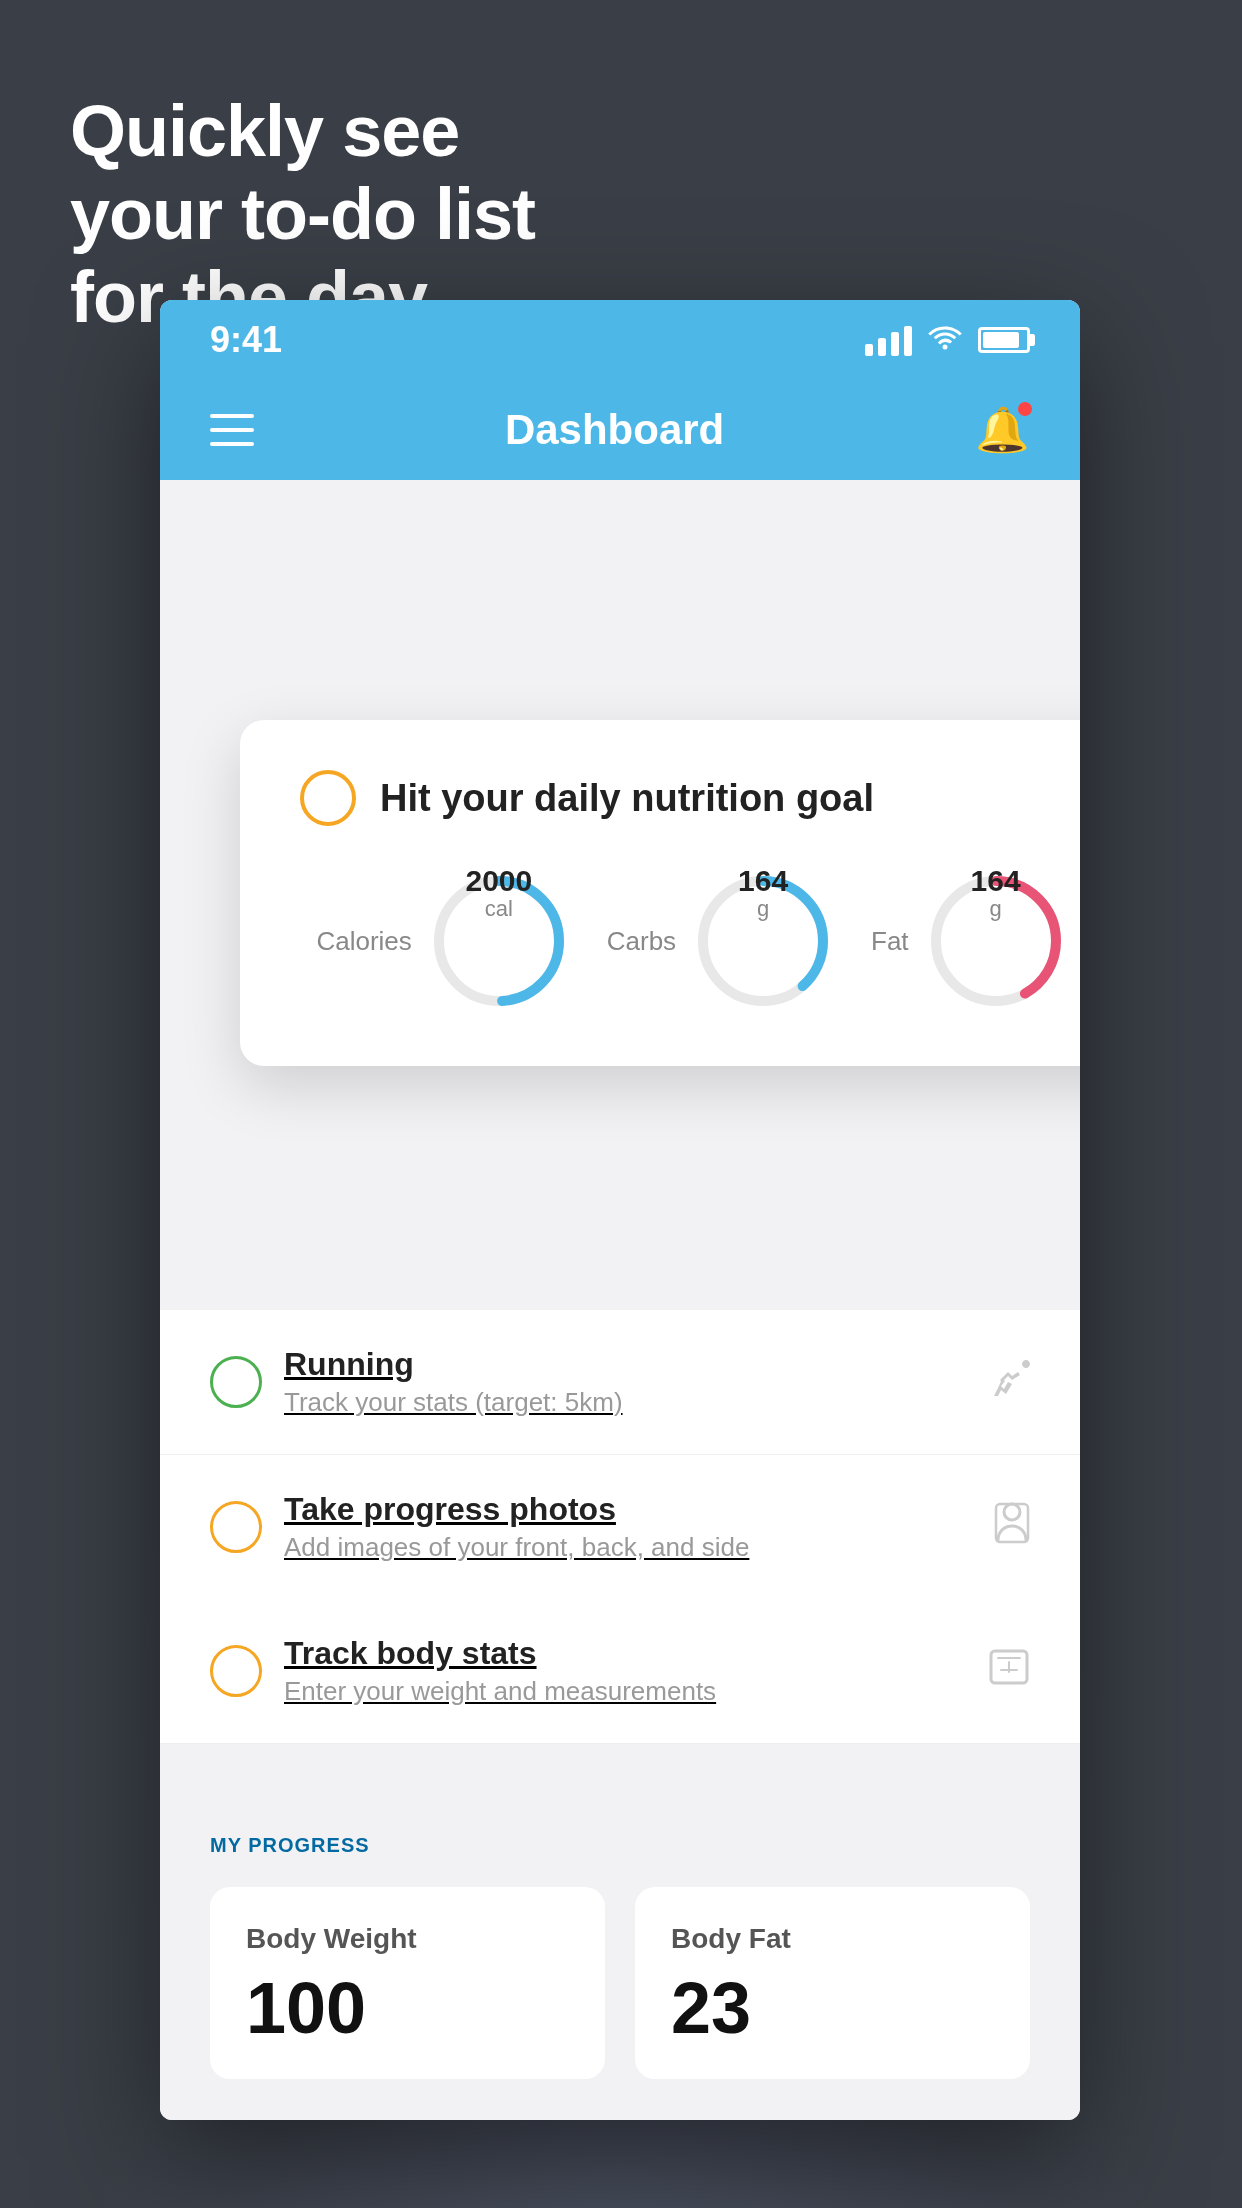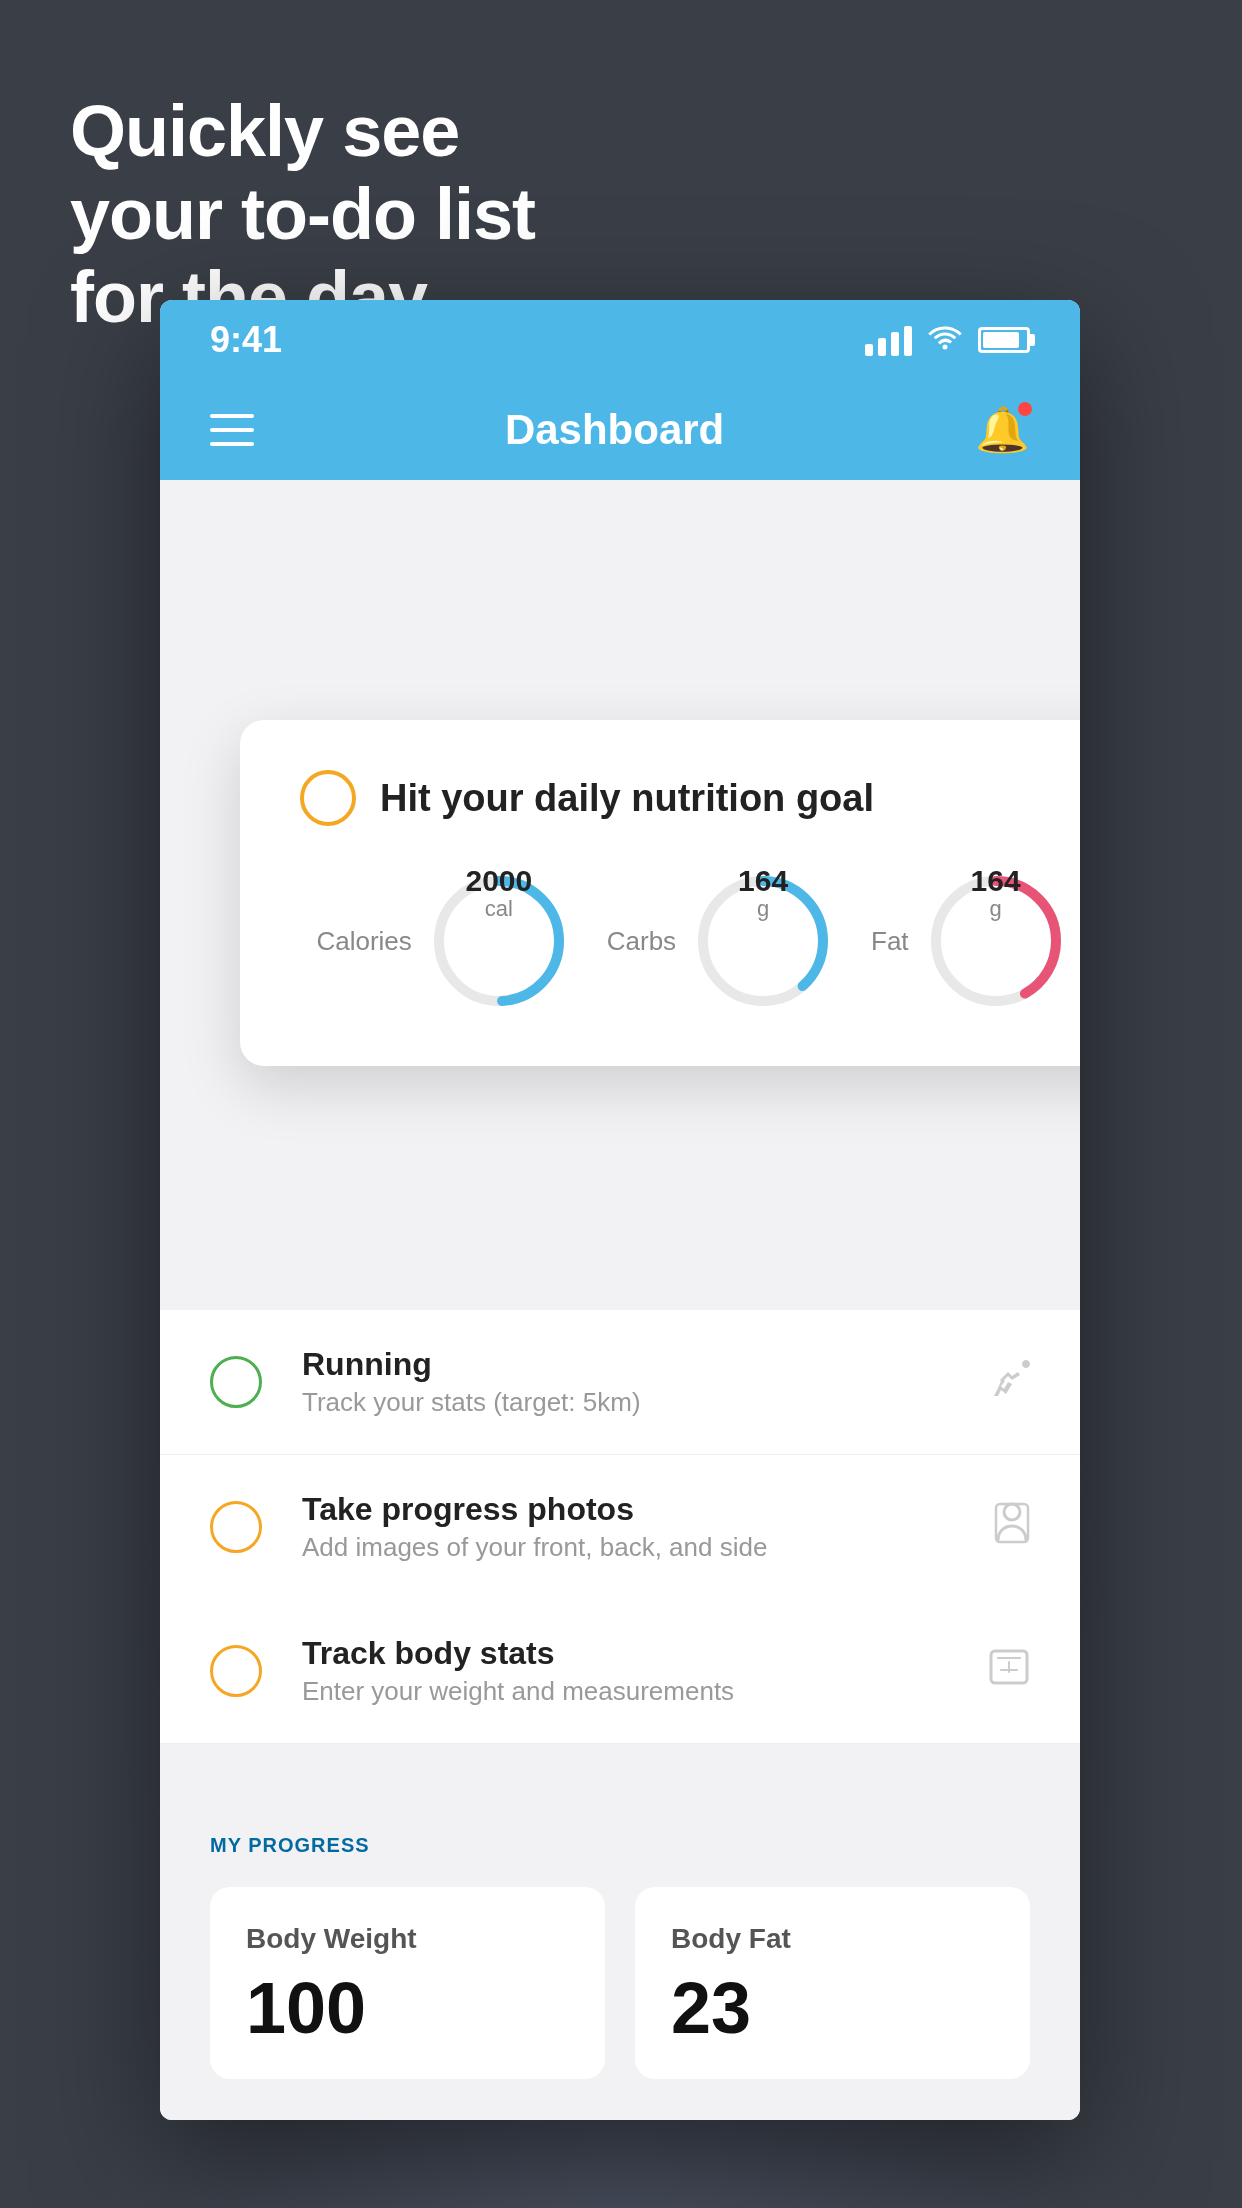--- a/index.html
+++ b/index.html
@@ -241,21 +241,22 @@
     
     .todo-list {
       background: white;
       margin-top: 400px;
     }
     .todo-item {
       display: flex;
       align-items: center;
       padding: 36px 50px;
       border-bottom: 1px solid #eee;
-      gap: 40px;
+      gap: 22px;
+      text-decoration: underline;
     }
     .todo-circle {
       width: 52px;
       height: 52px;
       border-radius: 50%;
       border: 3px solid #4db8e8;
       background: transparent;
       flex-shrink: 0;
     }
     .todo-circle.green {

